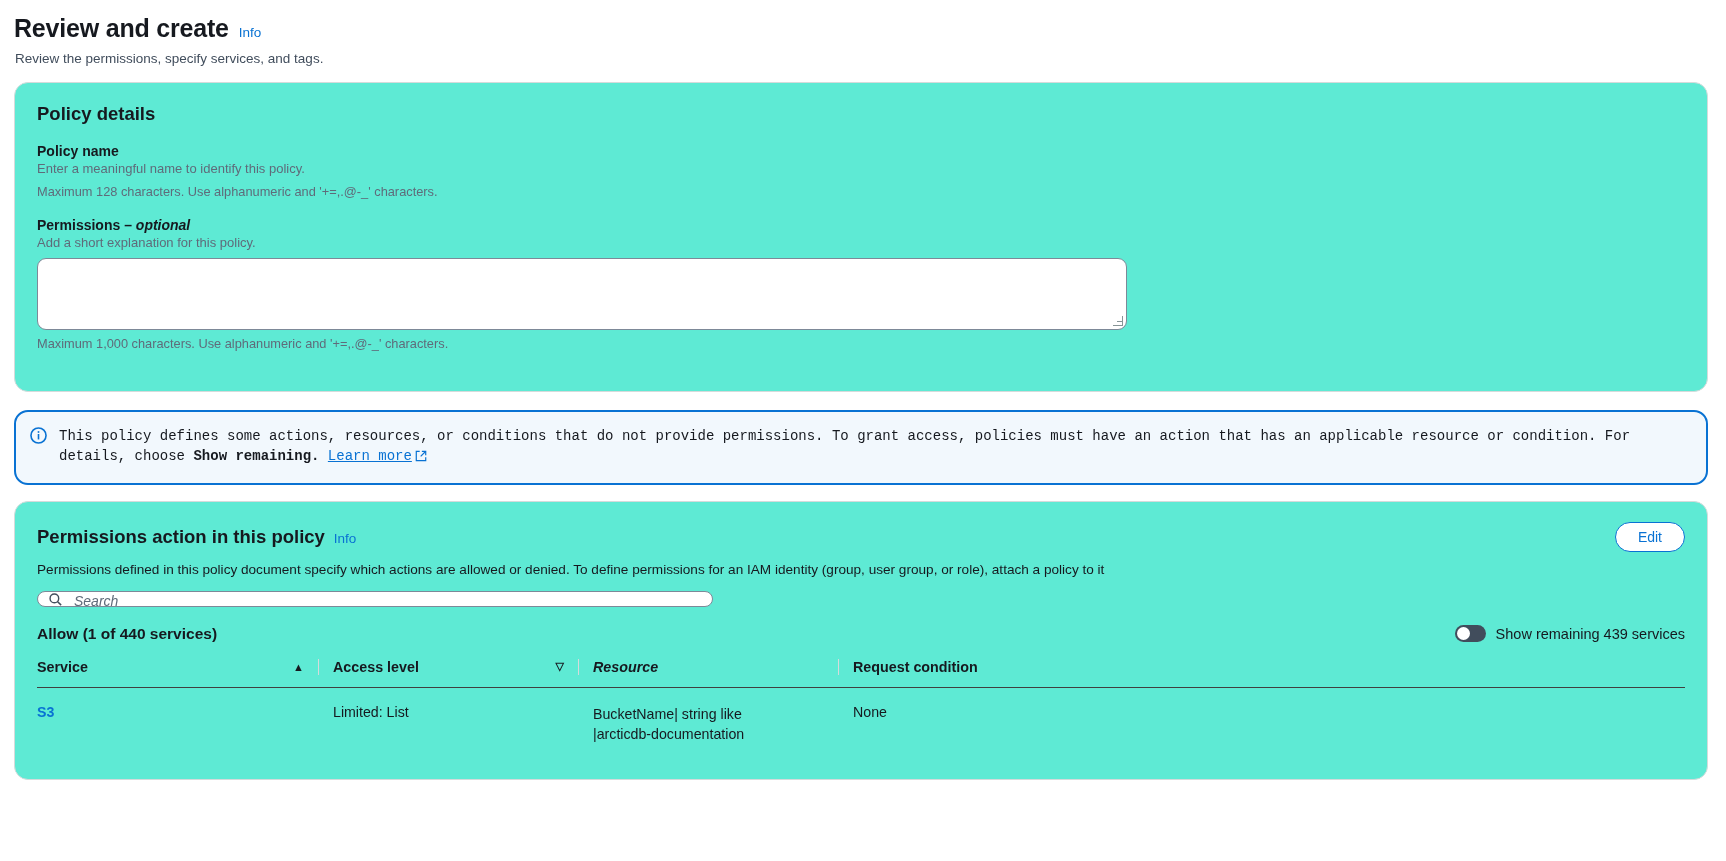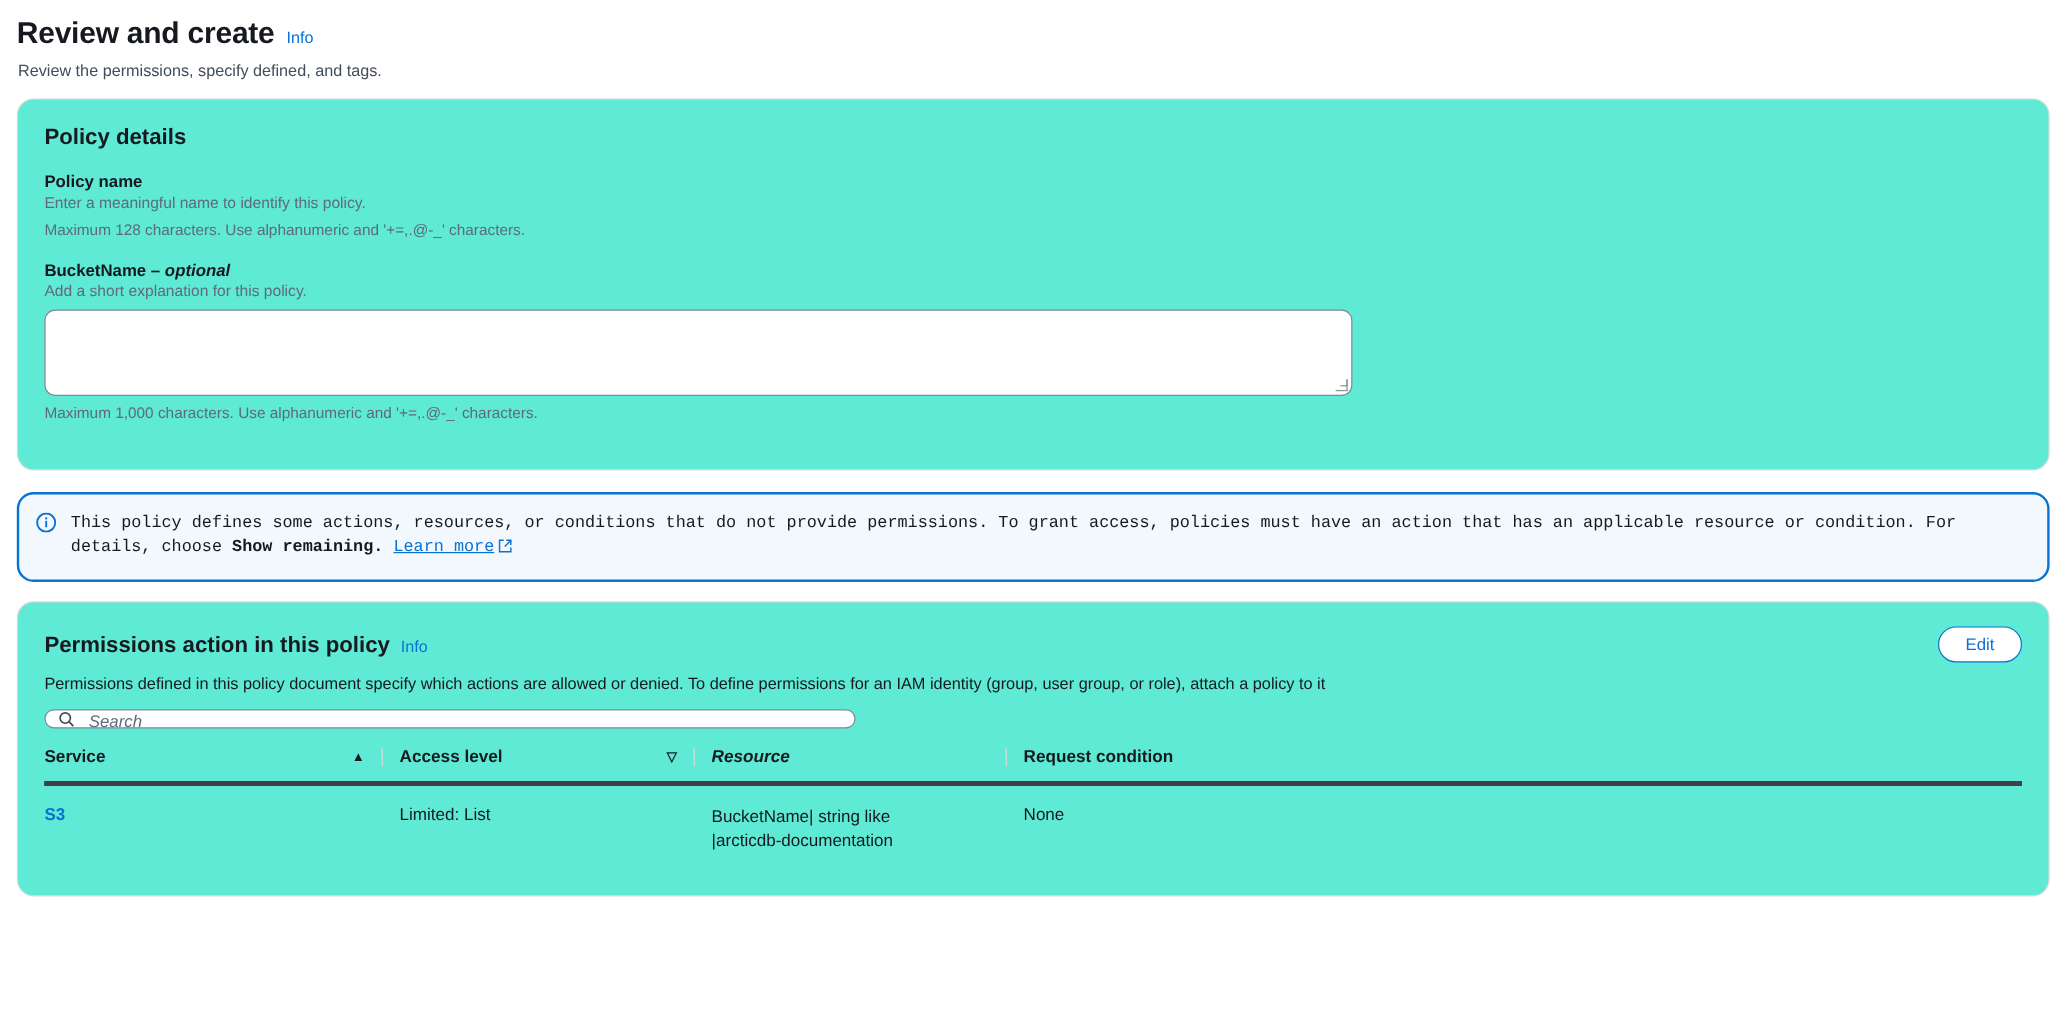--- a/index.html
+++ b/index.html
@@ -259,21 +259,21 @@
     width: 100%;
     border-collapse: collapse;
     margin-top: 16px;
   }
   table.perm-table th {
     text-align: left;
     font-size: 14.3px;
     font-weight: bold;
     color: #16191f;
     padding: 0 0 12px 0;
-    border-bottom: 4px solid #404040;
+    border-bottom: 1px solid #404040;
     vertical-align: bottom;
   }
   th.col-service { width: 282px; }
   th.col-access { width: 260px; }
   th.col-resource { width: 260px; font-style: italic; }
   th.col-condition { width: auto; }
   .th-inner {
     display: flex;
     align-items: center;
     justify-content: space-between;
@@ -299,34 +299,34 @@
 </style>
 </head>
 <body>
 
 <div class="page">
 
   <div class="page-header">
     <h1 class="page-title">Review and create</h1>
     <a class="info-link">Info</a>
   </div>
-  <div class="page-subtitle">Review the permissions, specify defined, and tags.</div>
+  <div class="page-subtitle">Review the permissions, specify services, and tags.</div>
 
   <div class="card">
     <h2 class="card-title">Policy details</h2>
 
     <div class="field-block">
       <div class="field-label">Policy name</div>
       <div class="field-desc">Enter a meaningful name to identify this policy.</div>
       <div class="field-hint">Maximum 128 characters. Use alphanumeric and '+=,.@-_' characters.</div>
     </div>
 
     <div class="field-block">
       <div class="field-label">
-        <span>BucketName – </span><span class="optional">optional</span>
+        <span>Permissions – </span><span class="optional">optional</span>
       </div>
       <div class="field-desc">Add a short explanation for this policy.</div>
       <div class="textarea-box"></div>
       <div class="field-hint">Maximum 1,000 characters. Use alphanumeric and '+=,.@-_' characters.</div>
     </div>
   </div>
 
   <div class="alert">
     <span class="alert-icon">
       <svg width="17" height="17" viewBox="0 0 16 16" aria-hidden="true">
@@ -359,20 +359,29 @@
     <div class="search-box">
       <span>
         <svg width="15" height="15" viewBox="0 0 16 16" aria-hidden="true">
           <circle cx="6.8" cy="6.8" r="4.6" fill="none" stroke="#414d5c" stroke-width="1.5"></circle>
           <path d="M10.3 10.3L14 14" stroke="#414d5c" stroke-width="1.6" fill="none"></path>
         </svg>
       </span>
       <input class="search-input" placeholder="Search" style="">
     </div>
 
+    <div class="allow-row">
+      <div class="allow-label">Allow (1 of 440 services)</div>
+      <div class="toggle-wrap">
+        <div class="toggle">
+            <span class="knob"></span>
+          </div>
+        <span class="toggle-label">Show remaining 439 services</span>
+      </div>
+    </div>
 
     <table class="perm-table">
       <thead>
         <tr>
           <th class="col-service">
             <div class="th-inner">
               <span>Service</span>
               <span class="sort-arrow">▲</span>
             </div>
           </th>

